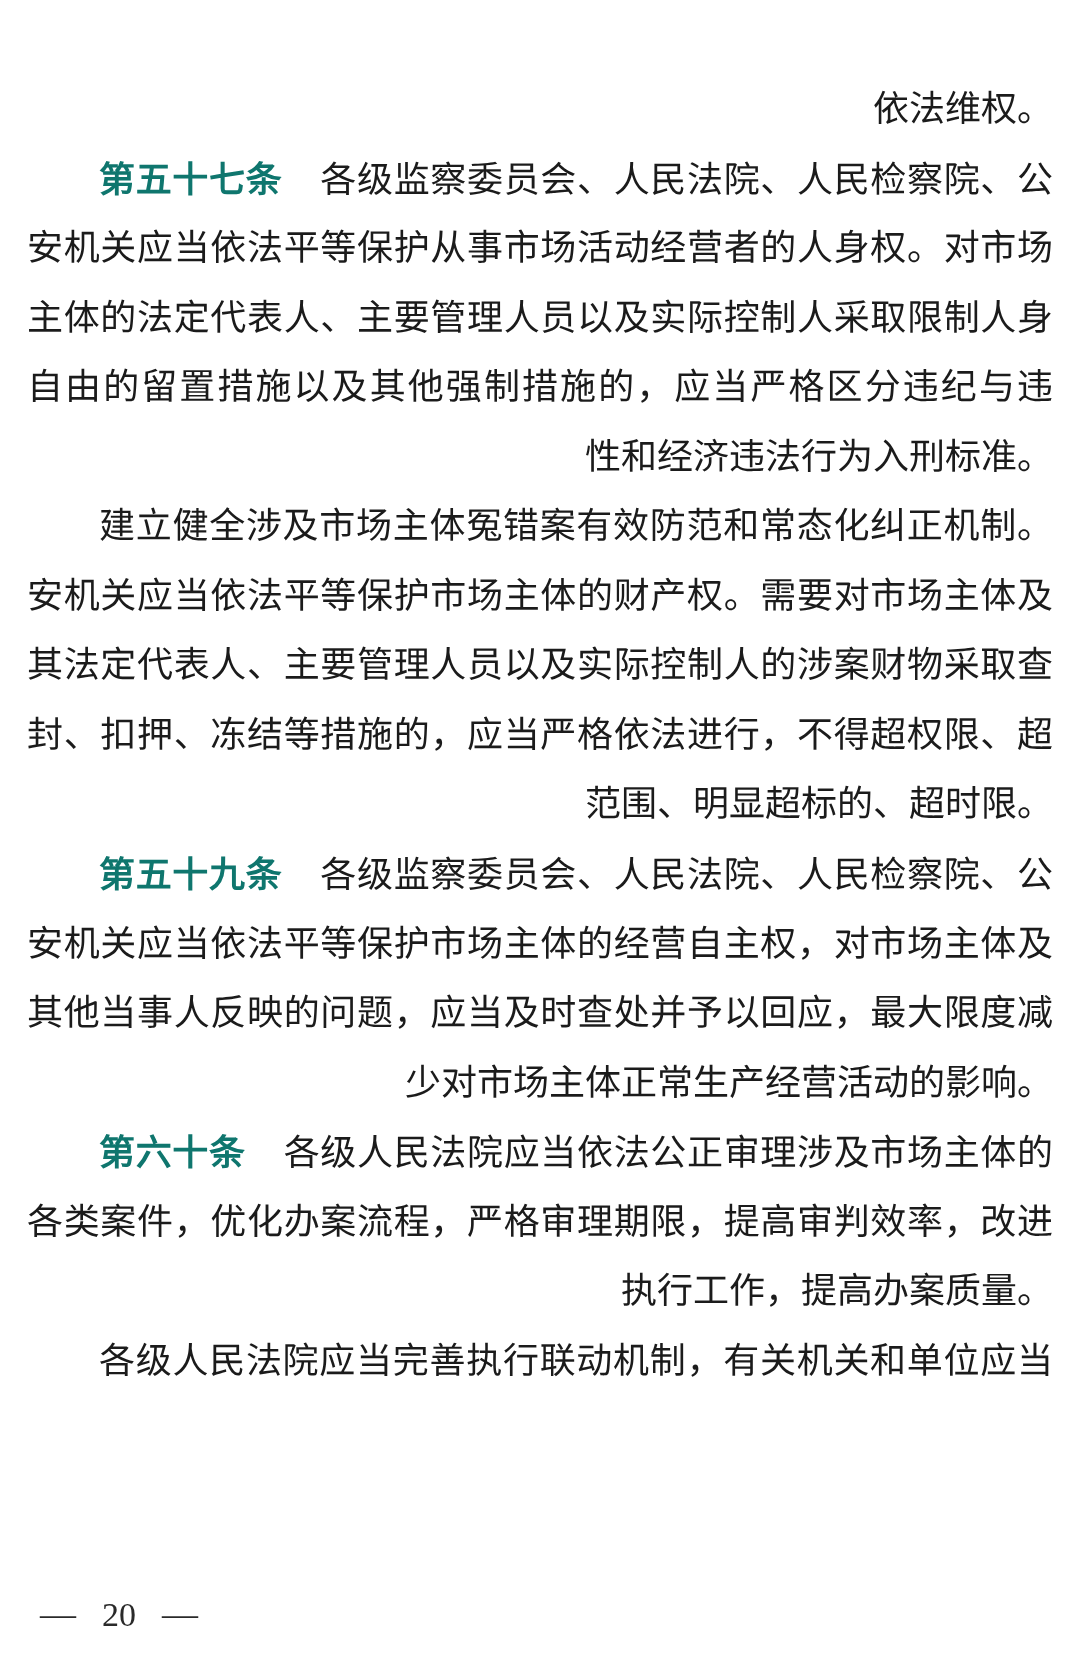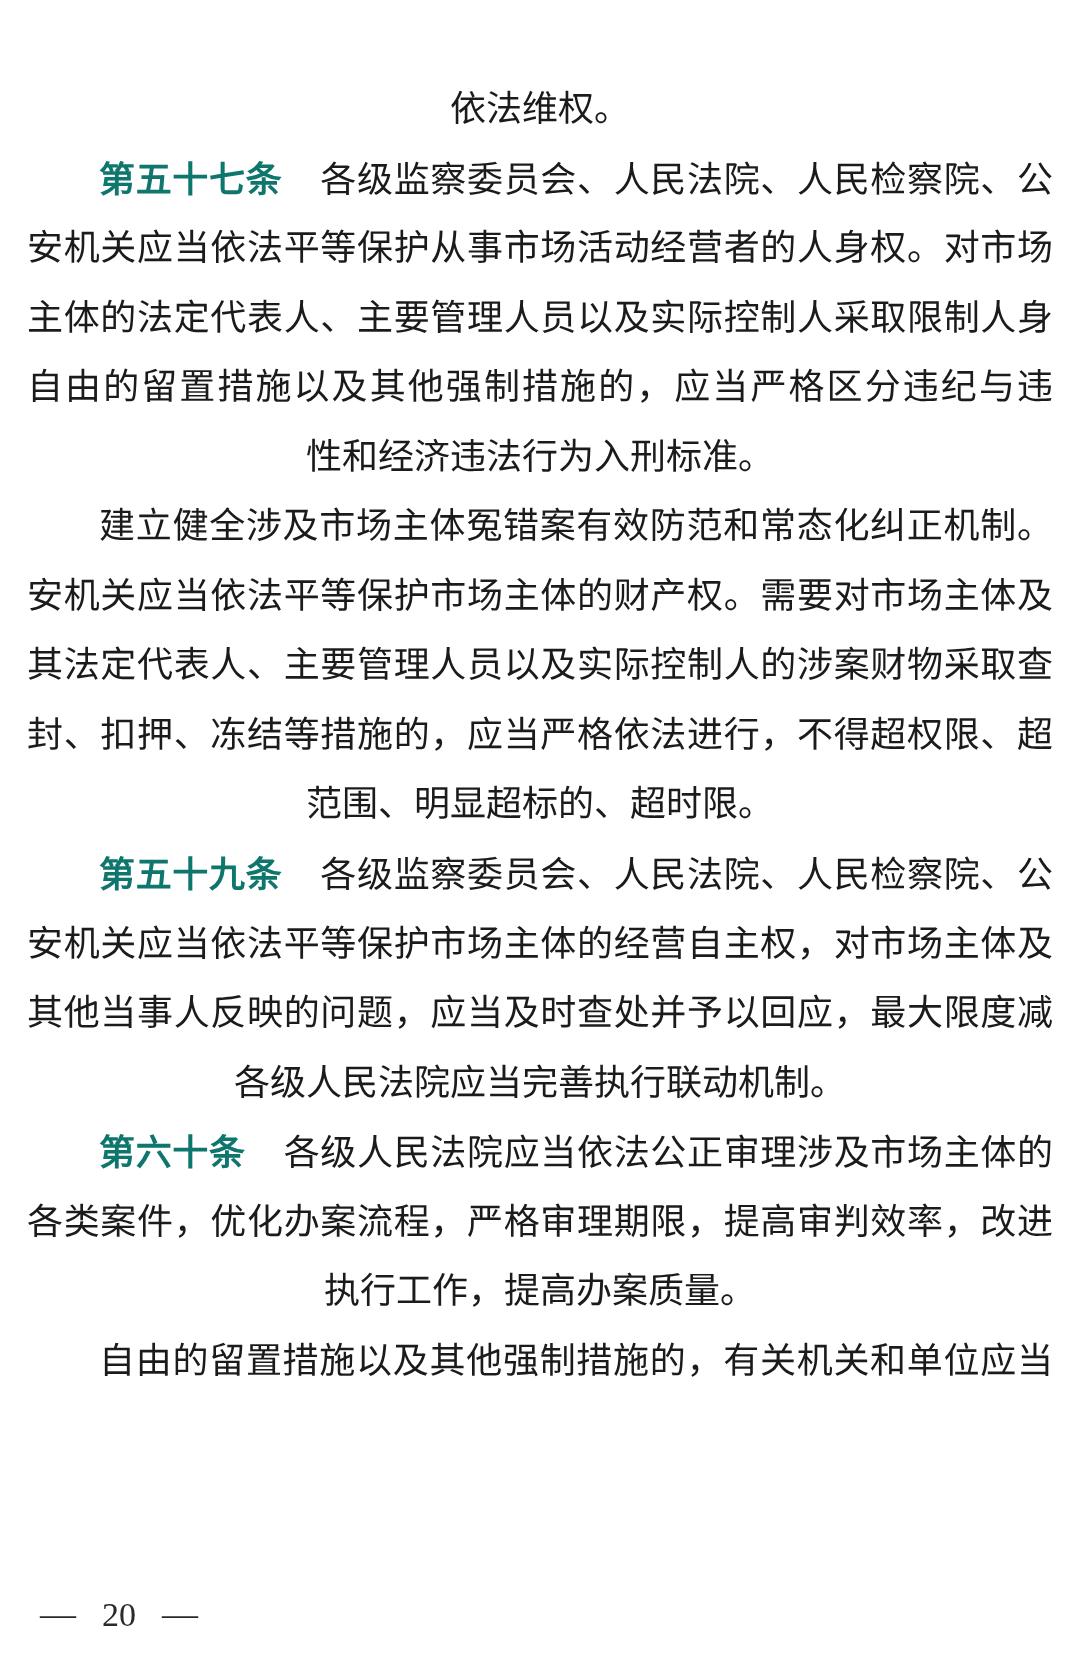--- a/index.html
+++ b/index.html
@@ -21,21 +21,21 @@
     top: 0;
     left: 0;
     width: 1026px;
     padding: 75px 27px 0 27px;
   }
   .line {
     height: 69.55px;
     line-height: 69.55px;
     font-size: 36px;
     white-space: nowrap;
-    text-align: center;
+    text-align: right;
   }
   .line.fill {
     white-space: normal;
     text-align: justify;
     text-align-last: justify;
     text-justify: inter-character;
   }
   .line.indent {
     padding-left: 72px;
   }
@@ -76,23 +76,23 @@
         <div class="line fill"><span>自由的留置措施以及其他强制措施的，应当严格区分违纪与违</span></div>
         <div class="line"><span>性和经济违法行为入刑标准。</span></div>
         <div class="line indent fill"><span>建立健全涉及市场主体冤错案有效防范和常态化纠正机制。</span></div>
         <div class="line fill"><span>安机关应当依法平等保护市场主体的财产权。需要对市场主体及</span></div>
         <div class="line fill"><span>其法定代表人、主要管理人员以及实际控制人的涉案财物采取查</span></div>
         <div class="line fill"><span>封、扣押、冻结等措施的，应当严格依法进行，不得超权限、超</span></div>
         <div class="line"><span>范围、明显超标的、超时限。</span></div>
         <div class="line indent fill"><span class="head">第五十九条</span><span>各级监察委员会、人民法院、人民检察院、公</span></div>
         <div class="line fill"><span>安机关应当依法平等保护市场主体的经营自主权，对市场主体及</span></div>
         <div class="line fill"><span>其他当事人反映的问题，应当及时查处并予以回应，最大限度减</span></div>
-        <div class="line"><span>各级人民法院应当完善执行联动机制。</span></div>
+        <div class="line"><span>少对市场主体正常生产经营活动的影响。</span></div>
         <div class="line indent fill"><span class="head">第六十条</span><span>各级人民法院应当依法公正审理涉及市场主体的</span></div>
         <div class="line fill"><span>各类案件，优化办案流程，严格审理期限，提高审判效率，改进</span></div>
         <div class="line"><span>执行工作，提高办案质量。</span></div>
-        <div class="line indent fill"><span>自由的留置措施以及其他强制措施的，有关机关和单位应当</span></div>
+        <div class="line indent fill"><span>各级人民法院应当完善执行联动机制，有关机关和单位应当</span></div>
       </div>
   </div>
   <div class="footer">
     <span class="dash">—</span><span class="pagenum">20</span><span class="dash">—</span>
   </div>
 </div>
 
 </body></html>

